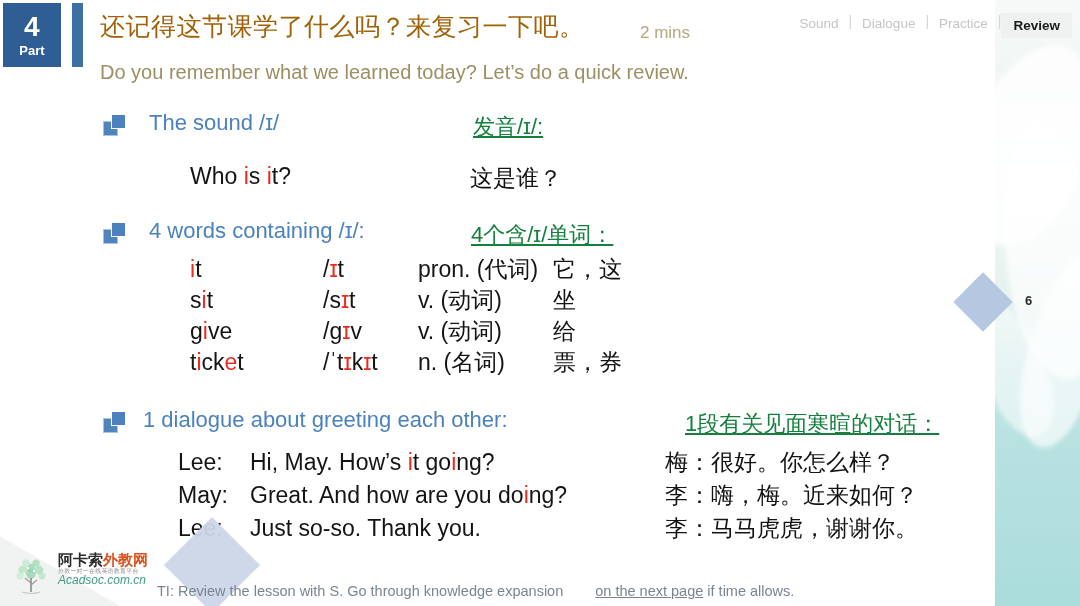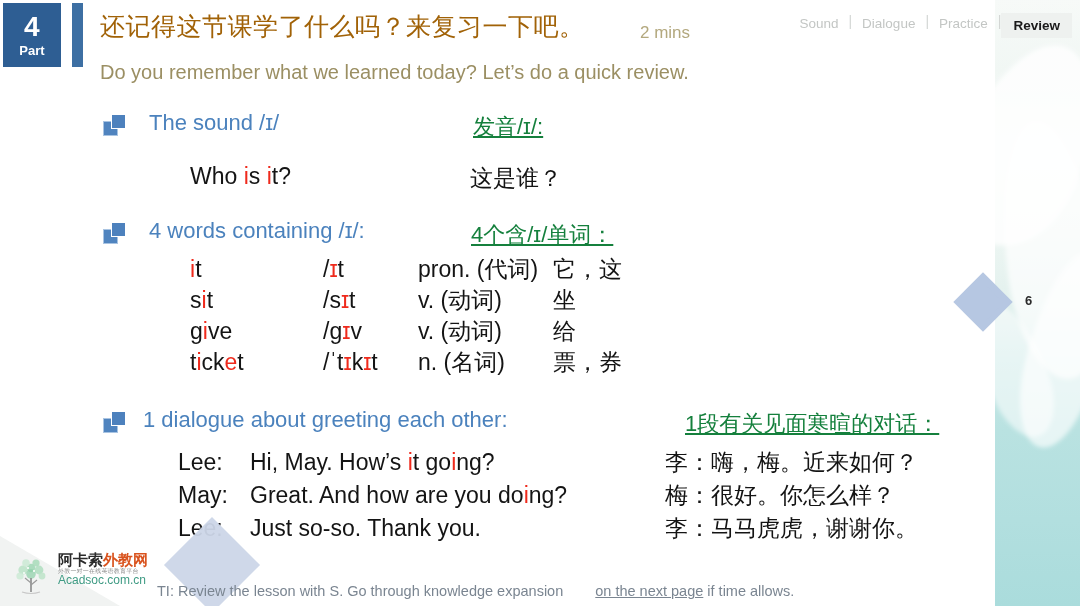--- a/index.html
+++ b/index.html
@@ -290,20 +290,21 @@
   .logo-cn .b { color: #d9531e; }
   .logo-tag {
     font-size: 6px;
     color: #8a8a8a;
     white-space: nowrap;
     letter-spacing: 0.2px;
   }
   .logo-url {
     font-size: 12px;
     color: #3f9b84;
+    font-style: italic;
     white-space: nowrap;
   }
 
   
   .footer-note {
     position: absolute;
     left: 157px; top: 583px;
     font-size: 14.5px;
     color: #7a8591;
     white-space: nowrap;
@@ -409,24 +410,24 @@
     <tr>
       <td class="dlg-spk">Lee:</td>
       <td><span>Just so-so. Thank you.</span><span class="hl"></span><span></span><span class="hl"></span><span></span></td>
     </tr>
   </tbody>
     </table>
 
   <table class="dlg-cn-table">
     <tbody>
         <tr>
+      <td>梅：很好。你怎么样？</td>
+    </tr>
+    <tr>
       <td>李：嗨，梅。近来如何？</td>
-    </tr>
-    <tr>
-      <td>梅：很好。你怎么样？</td>
     </tr>
     <tr>
       <td>李：马马虎虎，谢谢你。</td>
     </tr>
   </tbody>
     </table>
 
   <div class="corner-wedge"></div>
   <div class="diamond-big"></div>
   <div class="diamond-right"></div>

